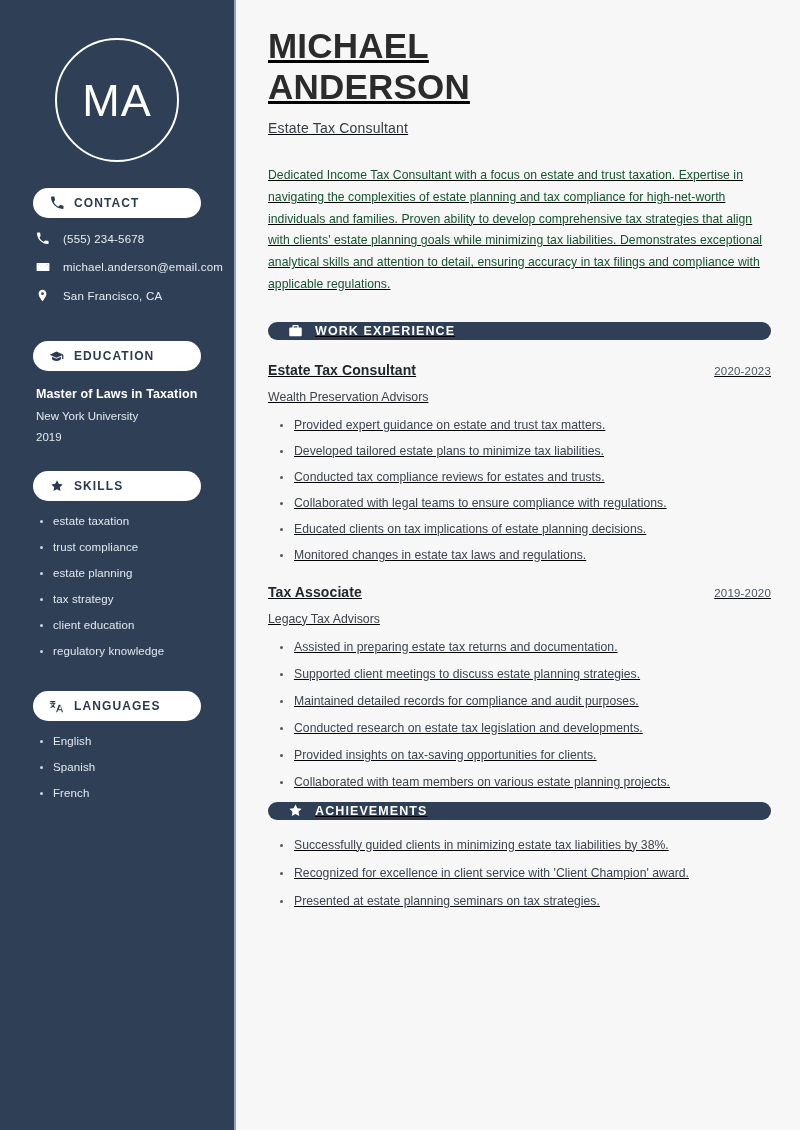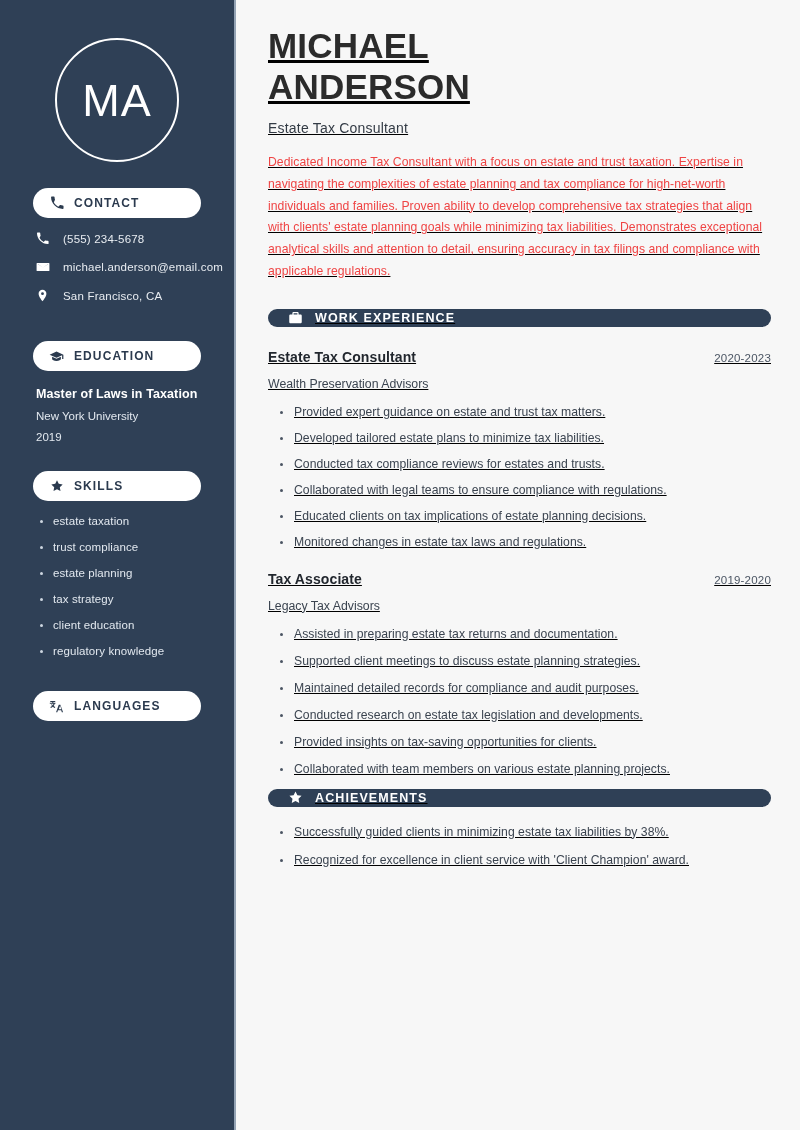--- a/index.html
+++ b/index.html
@@ -169,24 +169,24 @@
     margin: 0;
     text-transform: uppercase;
   }
   .job-title {
     font-size: 14px;
     color: #333b45;
     margin-top: 13px;
     letter-spacing: 0.2px;
   }
   .summary {
-    margin-top: 16px;
+    margin-top: 29px;
     font-size: 12.2px;
     line-height: 1.78;
-    color: #ef4444;
+    color: #14532d;
     letter-spacing: 0.05px;
   }
 
   .section-pill {
     margin-top: 26px;
     background: #2f4056;
     border-radius: 999px;
     height: 18px;
     display: flex;
     align-items: center;
@@ -356,20 +356,25 @@
     <div class="side-block">
       <div class="pill">
         <span class="pill-icon">
           <svg width="15" height="15" viewBox="0 0 24 24" fill="#2b3a4e">
               <path d="M2 3h8v1.6H6.9v1.5h3.4v1.6H9.1c-.3 1.4-.9 2.6-1.7 3.6.8.6 1.7 1 2.6 1.3l-.7 1.6c-1.2-.4-2.3-1-3.2-1.8-.9.8-2 1.4-3.2 1.8l-.7-1.6c1-.3 1.8-.7 2.6-1.3-.6-.7-1-1.5-1.4-2.4l1.5-.5c.3.7.6 1.3 1 1.8.6-.7 1-1.6 1.3-2.5H1.3V6.1h3.9V4.6H2V3z"></path>
               <path d="M15.6 9h2.6l4.3 12h-2l-1-2.9h-5.2l-1 2.9h-2L15.6 9zm.1 7.4h4.1l-2-5.9-2.1 5.9z"></path>
             </svg>
         </span>
         <span class="pill-label">LANGUAGES</span>
       </div>
+      <ul class="side-ul">
+        <li>English</li>
+        <li>Spanish</li>
+        <li>French</li>
+      </ul>
     </div>
 
   </aside>
 
   <main class="main">
 
     <h1 class="name">
       <span>MICHAEL</span><br>
       <span>ANDERSON</span>
     </h1>
@@ -422,16 +427,17 @@
       <span class="sp-icon">
         <svg width="15" height="15" viewBox="0 0 24 24" fill="#ffffff">
             <path d="M12 2.2l3 6.1 6.7 1-4.9 4.7 1.2 6.7L12 17.5 6 20.7l1.2-6.7L2.3 9.3l6.7-1 3-6.1z"></path>
           </svg>
       </span>
       <span class="section-pill-label">ACHIEVEMENTS</span>
     </div>
     <ul class="bullets ach-list">
       <li>Successfully guided clients in minimizing estate tax liabilities by 38%.</li>
       <li>Recognized for excellence in client service with 'Client Champion' award.</li>
+      <li>Presented at estate planning seminars on tax strategies.</li>
     </ul>
 
   </main>
 </div>
 
 </body></html>

